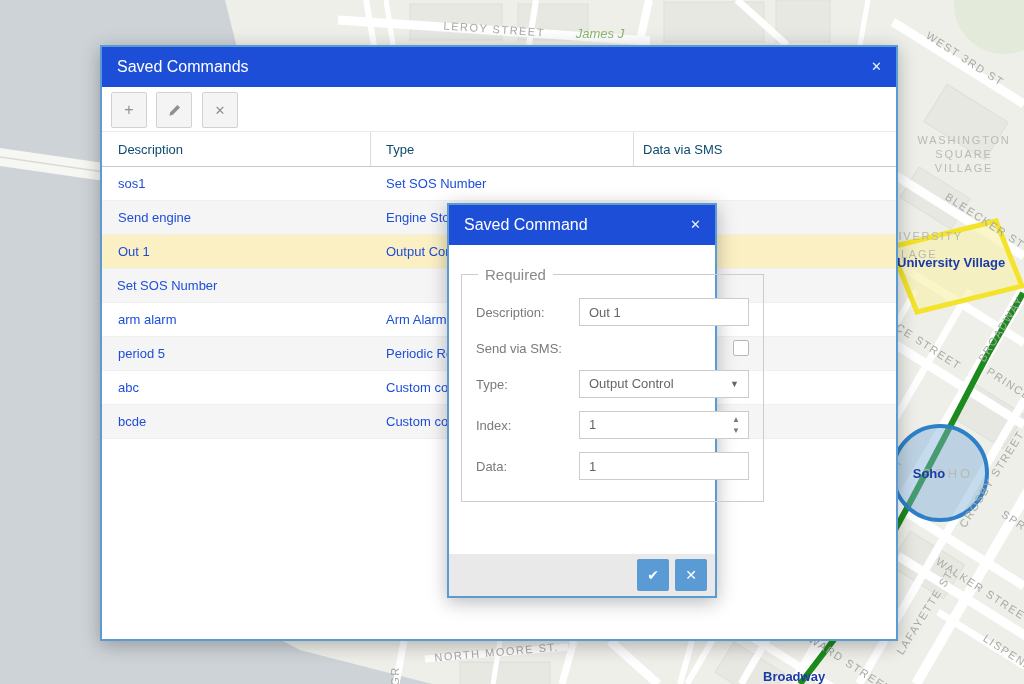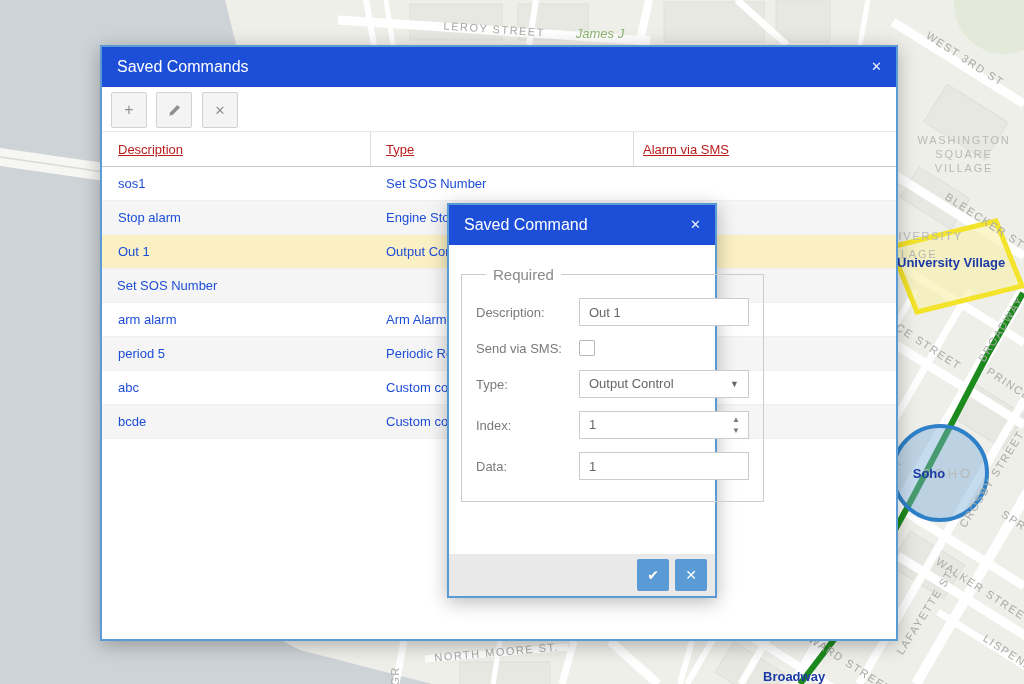--- a/index.html
+++ b/index.html
@@ -26,37 +26,37 @@
 
   
   #cmds{left:100px;top:45px;width:798px;height:596px;z-index:10;}
   .toolbar{height:44px;background:#fff;padding:5px 9px;box-sizing:border-box;}
   .tbtn{width:34px;height:34px;background:#F4F4F4;border:1px solid #D2D2D2;
         border-radius:2px;margin-right:5px;color:#909090;font-size:16px;
         display:inline-flex;align-items:center;justify-content:center;
         vertical-align:top;cursor:pointer;}
   .tbtn .x{font-size:13px;font-weight:bold;}
   .thead{display:flex;height:34px;border-top:1px solid #E9E9E9;
-         border-bottom:1px solid #C9C9C9;font-size:13px;color:#b91c1c;text-decoration:underline;}
+         border-bottom:1px solid #C9C9C9;font-size:13px;color:#0c4a6e;}
   .thead .c{border-right:1px solid #DCDCDC;display:flex;align-items:center;box-sizing:border-box;}
   .thead .c:last-child{border-right:none;}
   .c1{width:269px;padding-left:16px;}
   .c2{width:263px;padding-left:15px;}
   .c3{flex:1;padding-left:9px;}
   .trow{display:flex;height:33px;align-items:center;font-size:13px;color:#1d4ed8;
         border-bottom:1px solid #F0F0F0;background:#fff;cursor:pointer;}
   .trow:nth-child(even){background:#F5F5F5;}
   .trow.selected{background:#FBF0C4;}
   .trow .c{white-space:nowrap;overflow:hidden;box-sizing:border-box;}
 
   
   #cmd{left:447px;top:203px;width:270px;height:395px;z-index:20;}
   .fieldset{margin:21px 12px 0;border:1px solid #CCC;padding:6px 14px 8px;box-sizing:border-box;}
-  .fieldset legend{color:#8A8A8A;font-size:15px;padding:0 7px;margin-left:10px;}
-  .frow{display:flex;align-items:center;margin:9px 0 13px;}
+  .fieldset legend{color:#8A8A8A;font-size:15px;padding:0 7px;margin-left:2px;}
+  .frow{display:flex;align-items:center;margin:9px 0 13px;justify-content:space-between;}
   .flabel{width:103px;flex:none;font-size:13px;color:#7A7A7A;}
   .finput{width:170px;height:28px;border:1px solid #CCC;font-size:13px;color:#666;
           padding:0 9px;box-sizing:border-box;background:#fff;font-family:inherit;
           border-radius:0;outline:none;}
   .fselect{width:170px;height:28px;border:1px solid #CCC;box-sizing:border-box;
            background:#fff;position:relative;font-size:13px;color:#666;
            line-height:26px;padding:0 9px;cursor:pointer;}
   .fselect .caret{position:absolute;right:9px;top:0;line-height:27px;font-size:9px;color:#666;}
   .fspin{width:170px;height:28px;border:1px solid #CCC;box-sizing:border-box;
          background:#fff;position:relative;font-size:13px;color:#666;
@@ -177,29 +177,29 @@
           <path d="M11.6 1.2 L14.8 4.4 L6 13.2 L1.6 14.4 L2.8 10 Z" fill="#909090"></path>
         </svg>
     </span>
     <span class="tbtn">
         <span class="x">✕</span>
       </span>
   </div>
   <div class="thead">
     <div class="c c1">Description</div>
     <div class="c c2">Type</div>
-    <div class="c c3">Alarm via SMS</div>
+    <div class="c c3">Data via SMS</div>
   </div>
   <div>
     <div class="trow">
       <div class="c c1">sos1</div>
       <div class="c c2">Set SOS Number</div>
     </div>
     <div class="trow">
-      <div class="c c1">Stop alarm</div>
+      <div class="c c1">Send engine</div>
       <div class="c c2">Engine Stop</div>
       <div class="c c3"></div>
     </div>
     <div class="trow selected">
       <div class="c c1">Out 1</div>
       <div class="c c2">Output Control</div>
       <div class="c c3"></div>
     </div>
     <div class="trow">
       <div class="c c2">Set SOS Number</div>

